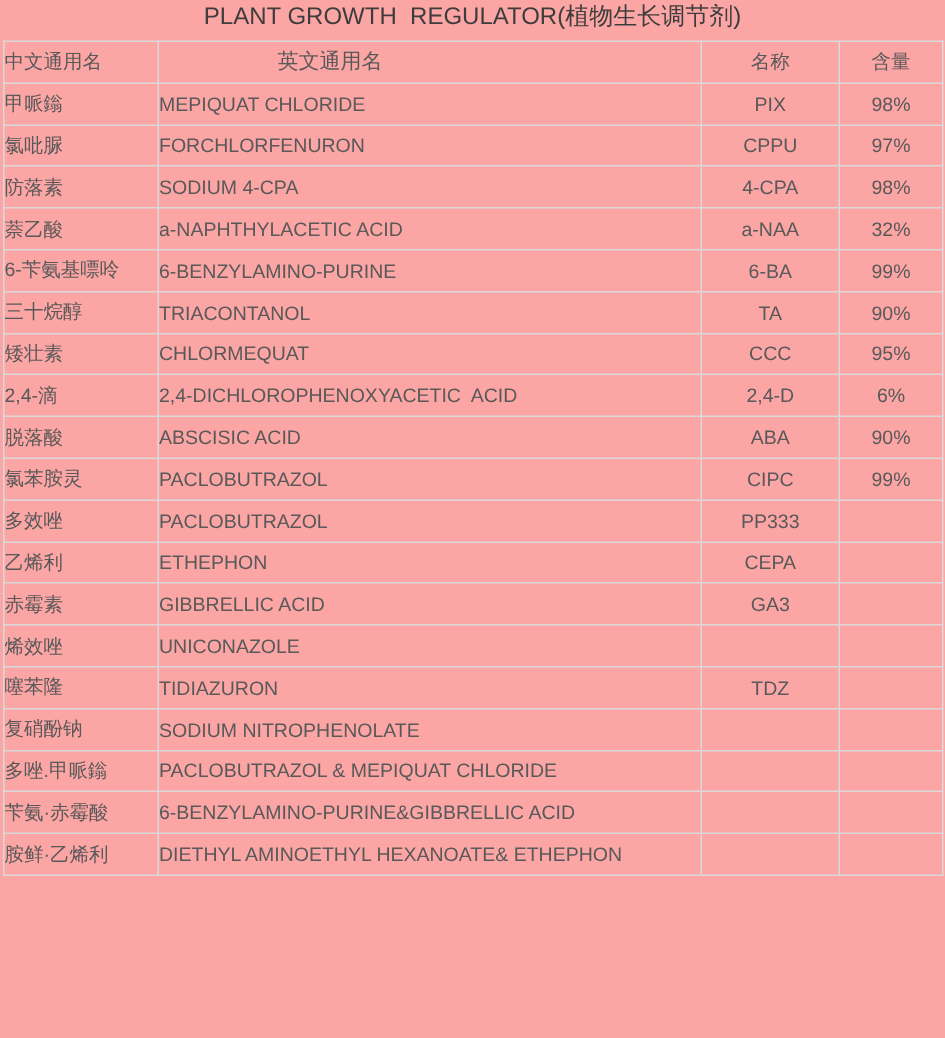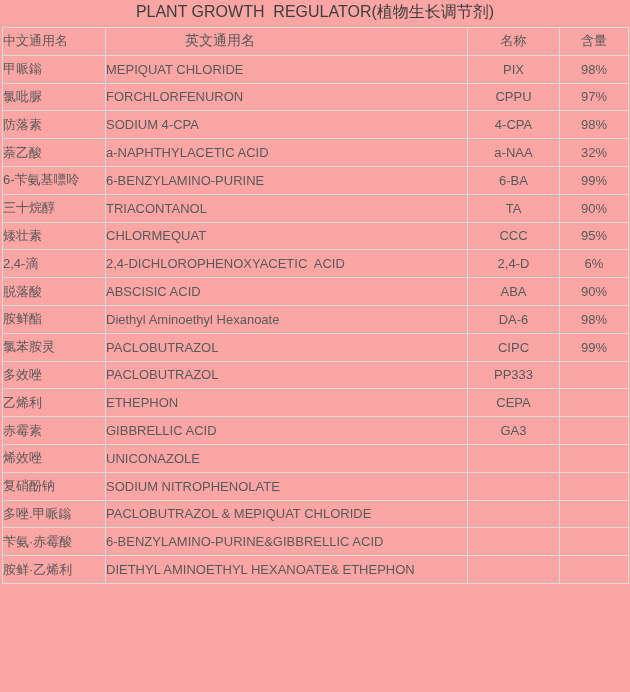--- a/index.html
+++ b/index.html
@@ -114,26 +114,20 @@
           <td class="col2">2,4-D</td>
           <td class="col3">6%</td>
         </tr>
         <tr>
           <td class="col0">脱落酸</td>
           <td class="col1">ABSCISIC ACID</td>
           <td class="col2">ABA</td>
           <td class="col3">90%</td>
         </tr>
         <tr>
-          <td class="col0">胺鲜酯</td>
-          <td class="col1">Diethyl Aminoethyl Hexanoate</td>
-          <td class="col2">DA-6</td>
-          <td class="col3">98%</td>
-        </tr>
-        <tr>
           <td class="col0">氯苯胺灵</td>
           <td class="col1">PACLOBUTRAZOL</td>
           <td class="col2">CIPC</td>
           <td class="col3">99%</td>
         </tr>
         <tr>
           <td class="col0">多效唑</td>
           <td class="col1">PACLOBUTRAZOL</td>
           <td class="col2">PP333</td>
           <td class="col3"></td>
@@ -147,20 +141,26 @@
         <tr>
           <td class="col0">赤霉素</td>
           <td class="col1">GIBBRELLIC ACID</td>
           <td class="col2">GA3</td>
           <td class="col3"></td>
         </tr>
         <tr>
           <td class="col0">烯效唑</td>
           <td class="col1">UNICONAZOLE</td>
           <td class="col2"></td>
+          <td class="col3"></td>
+        </tr>
+        <tr>
+          <td class="col0">噻苯隆</td>
+          <td class="col1">TIDIAZURON</td>
+          <td class="col2">TDZ</td>
           <td class="col3"></td>
         </tr>
         <tr>
           <td class="col0">复硝酚钠</td>
           <td class="col1">SODIUM NITROPHENOLATE</td>
           <td class="col2"></td>
           <td class="col3"></td>
         </tr>
         <tr>
           <td class="col0">多唑.甲哌鎓</td>

